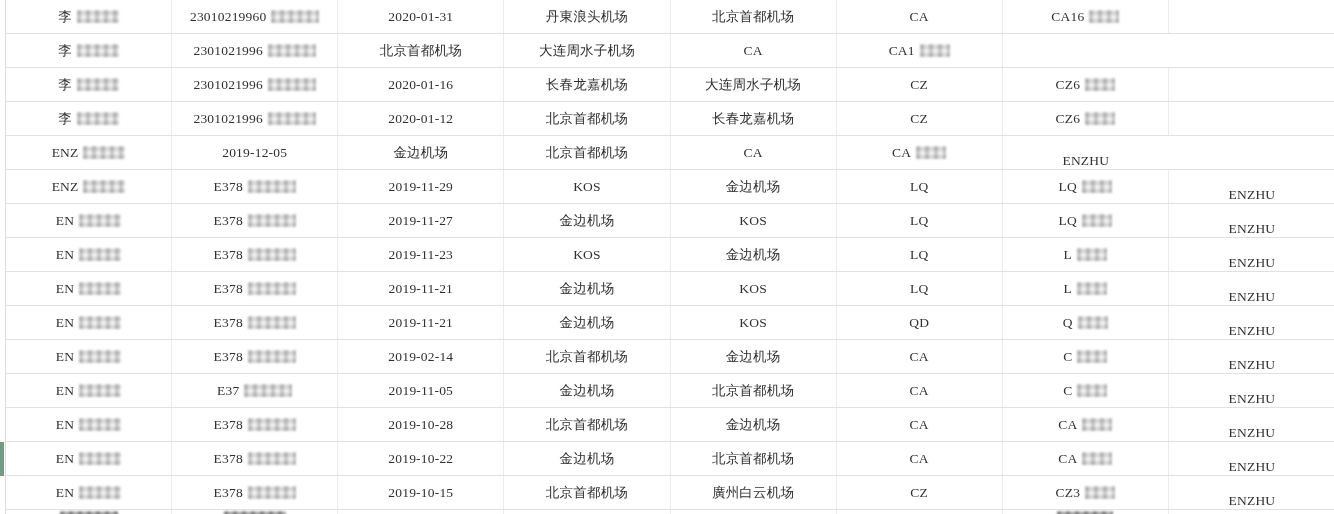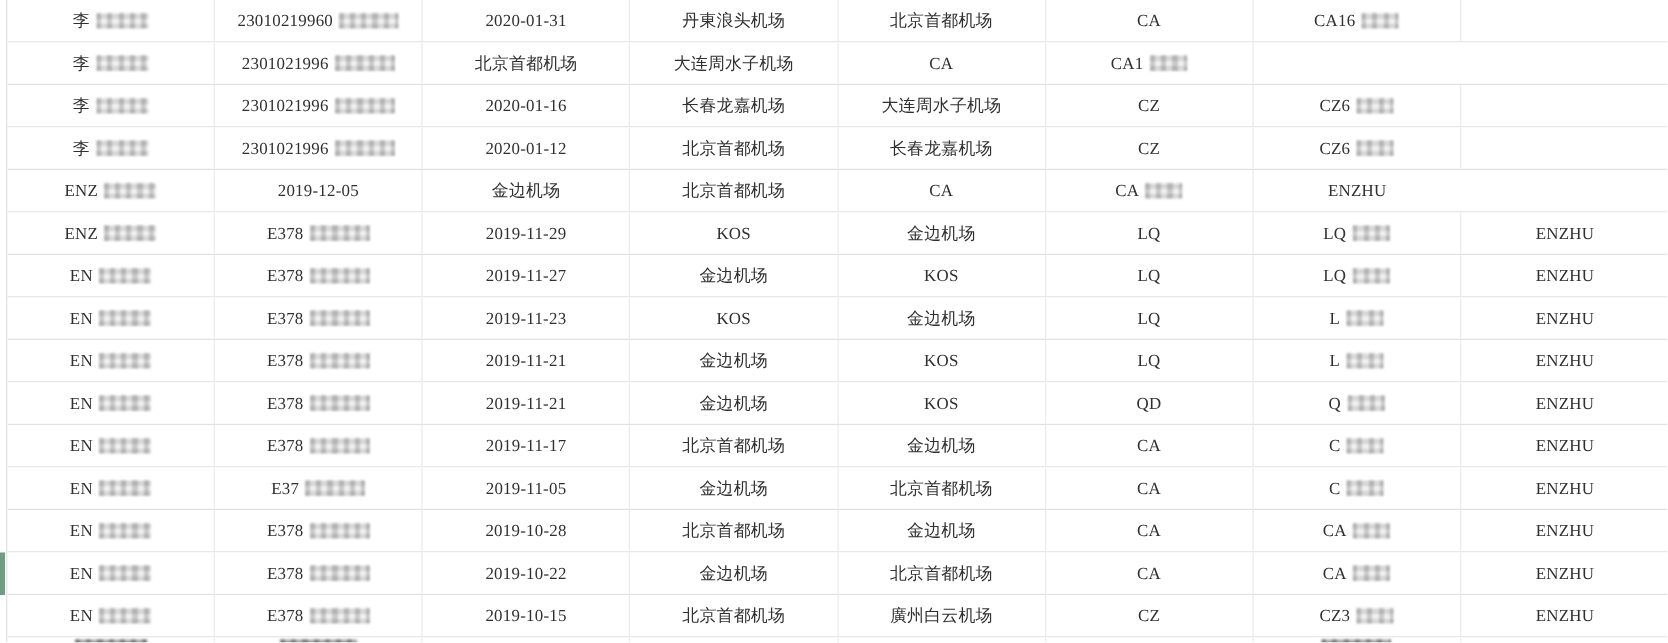--- a/index.html
+++ b/index.html
@@ -10,21 +10,21 @@
   .grid-table{position:absolute;left:5px;top:0;width:1329px;border-left:1px solid #dcdcdc;}
   .row{
     display:grid;grid-template-columns:repeat(8,1fr);
     height:34px;box-sizing:border-box;border-bottom:1px solid #e1e1e1;background:#fff;
   }
   .cell{
     display:flex;align-items:center;justify-content:center;gap:5px;
     border-right:1px solid #ececec;font-size:13.5px;letter-spacing:.2px;
     overflow:hidden;white-space:nowrap;box-sizing:border-box;
   }
-  .cell:last-child{border-right:none;}
+  .cell:last-child{border-right:none;align-items:flex-end;}
   .txt{display:inline-block;}
   .blur{
     display:inline-block;height:13px;border-radius:1px;
     background:
       repeating-linear-gradient(0deg, rgba(0,0,0,.10) 0 4px, rgba(255,255,255,.05) 4px 8px),
       repeating-linear-gradient(90deg, #c7c7c7 0 4px, #efefef 4px 9px);
     filter:blur(.8px);
   }
   .blur.w-name{width:42px}
   .blur.w-id{width:48px}
@@ -334,21 +334,21 @@
       <div class="row">
         <div class="cell">
           <span class="txt">EN</span>
           <span class="blur w-name"></span>
         </div>
         <div class="cell">
           <span class="txt">E378</span>
           <span class="blur w-id"></span>
         </div>
         <div class="cell">
-          <span class="txt">2019-11-17</span>
+          <span class="txt">2019-02-14</span>
         </div>
         <div class="cell">
           <span class="txt">北京首都机场</span>
         </div>
         <div class="cell">
           <span class="txt">金边机场</span>
         </div>
         <div class="cell">
           <span class="txt">CA</span>
         </div>

